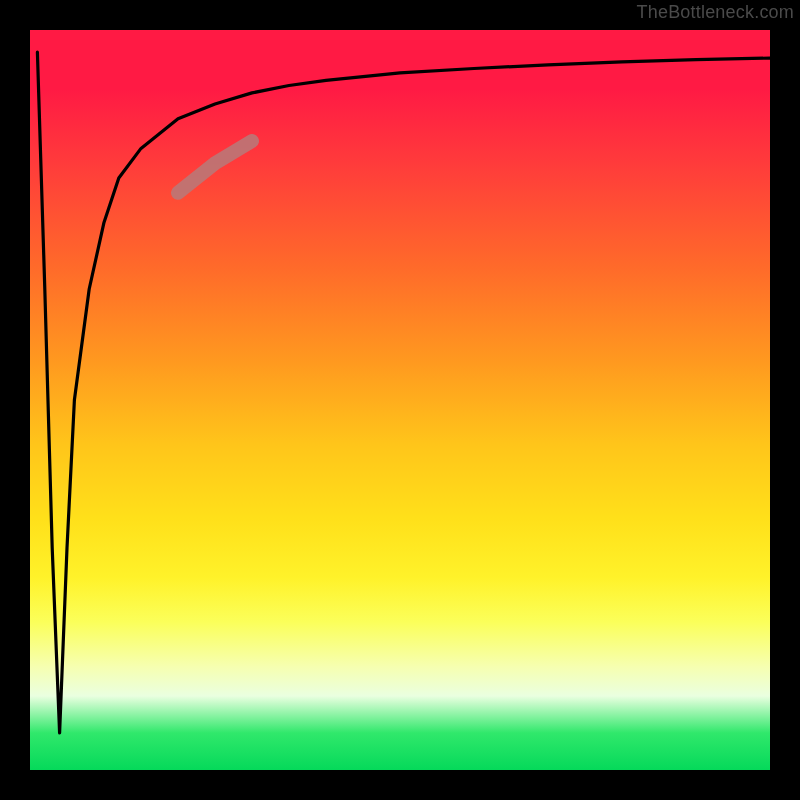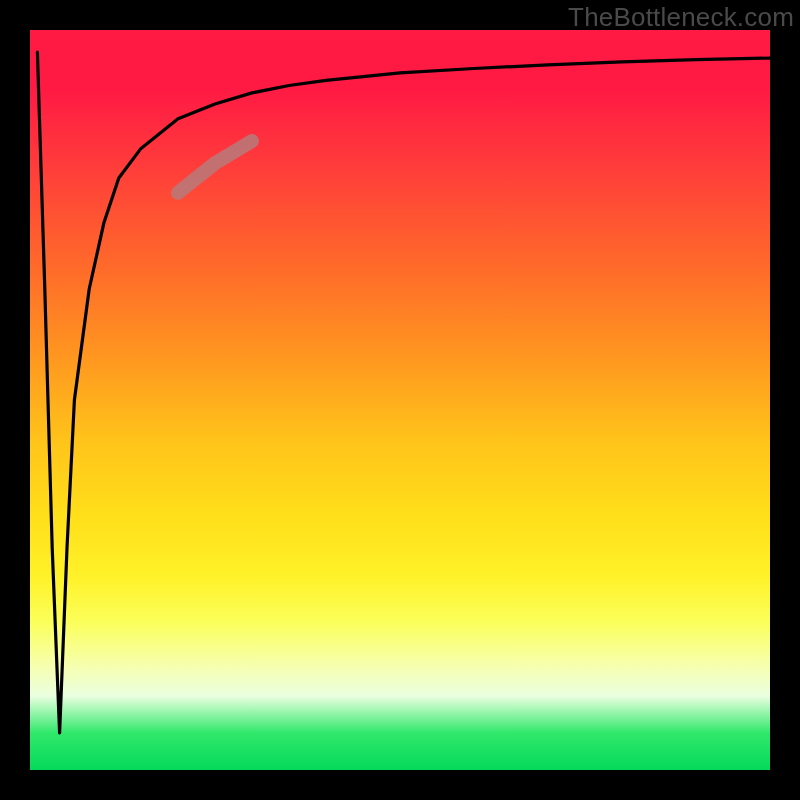--- a/index.html
+++ b/index.html
@@ -40,21 +40,21 @@
       #eaffe0 90%,
       #30e86b 95%,
       #05d95a 100%
     );
   }
   .watermark {
     position: absolute;
     top: 2px;
     right: 6px;
     color: #4a4a4a;
-    font-size: 26px;
+    font-size: 18px;
     font-weight: 400;
     letter-spacing: 0.2px;
     z-index: 50;
     user-select: none;
   }
   svg.curve {
     position: absolute;
     left: 0;
     top: 0;
     width: 740px;

